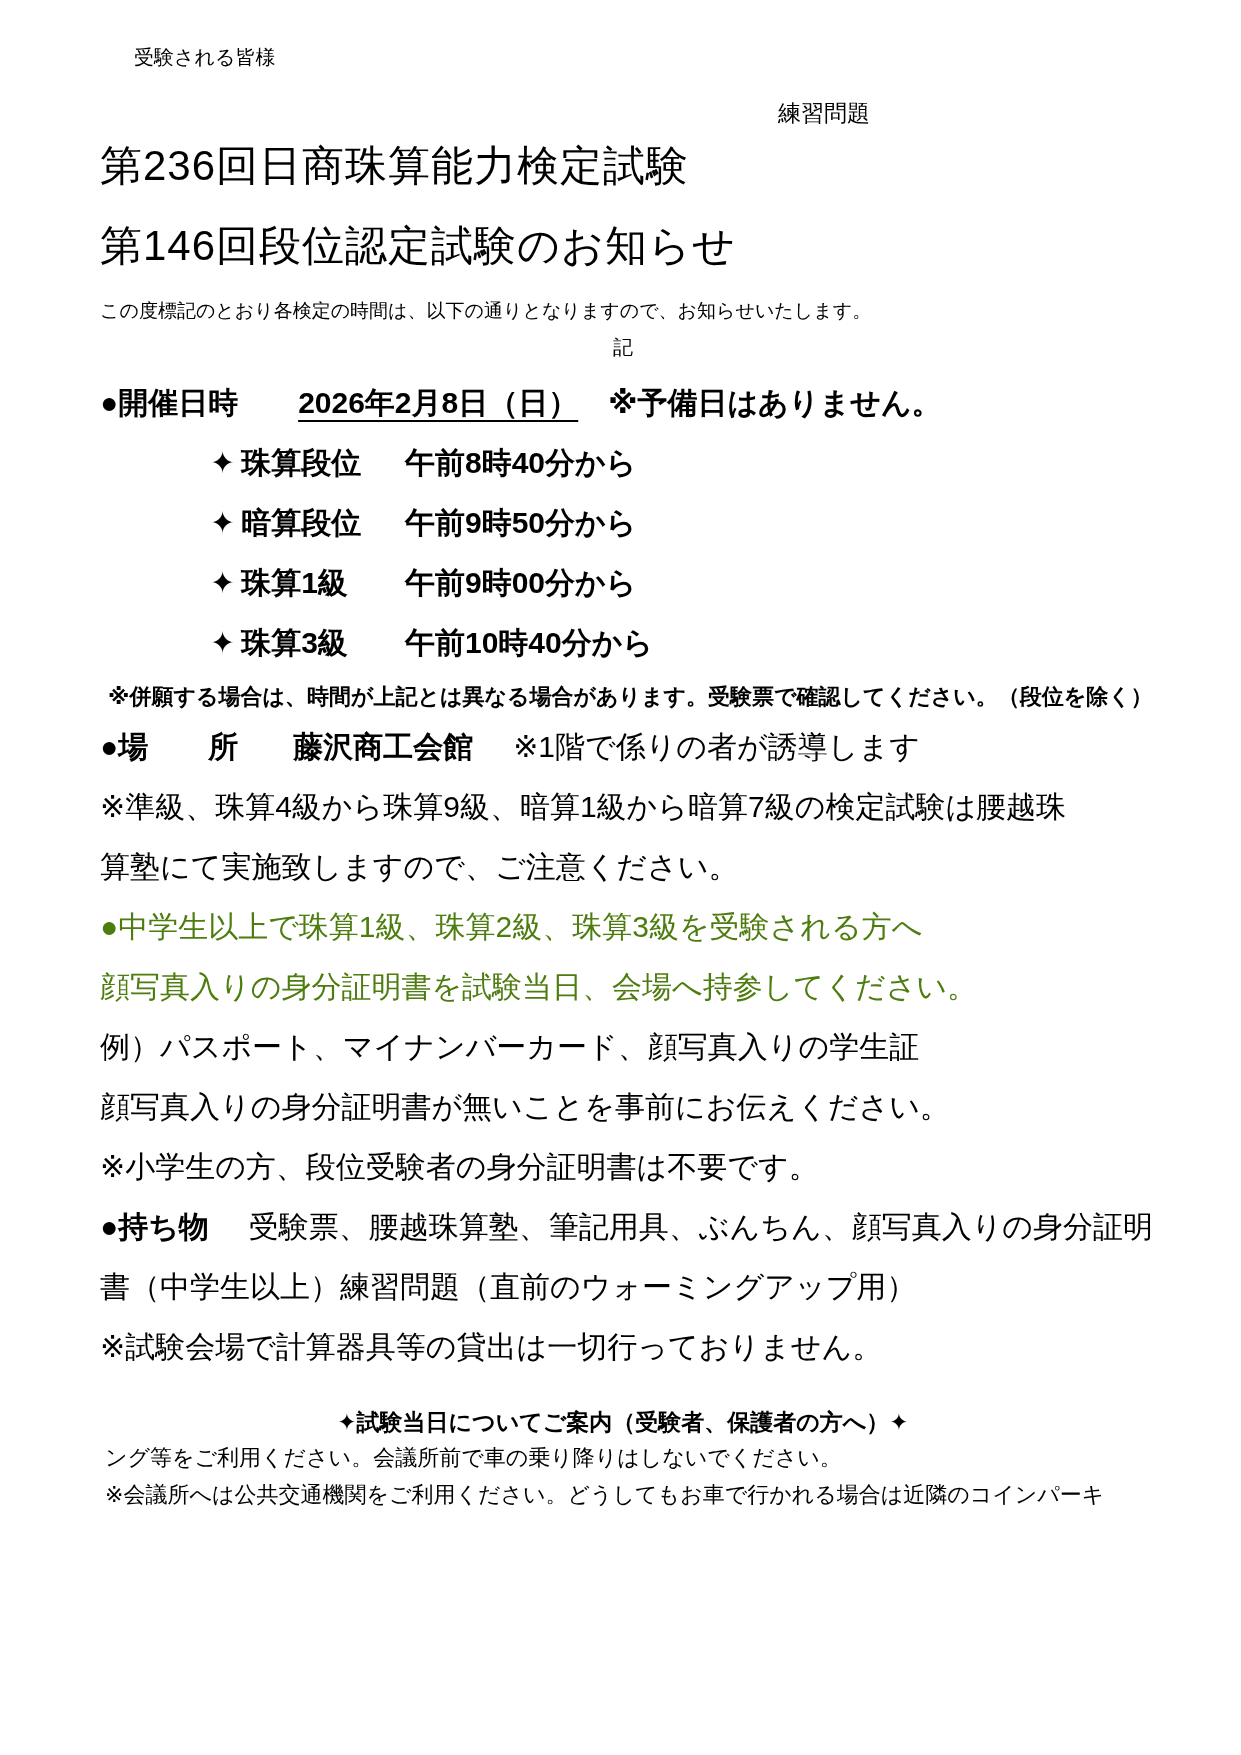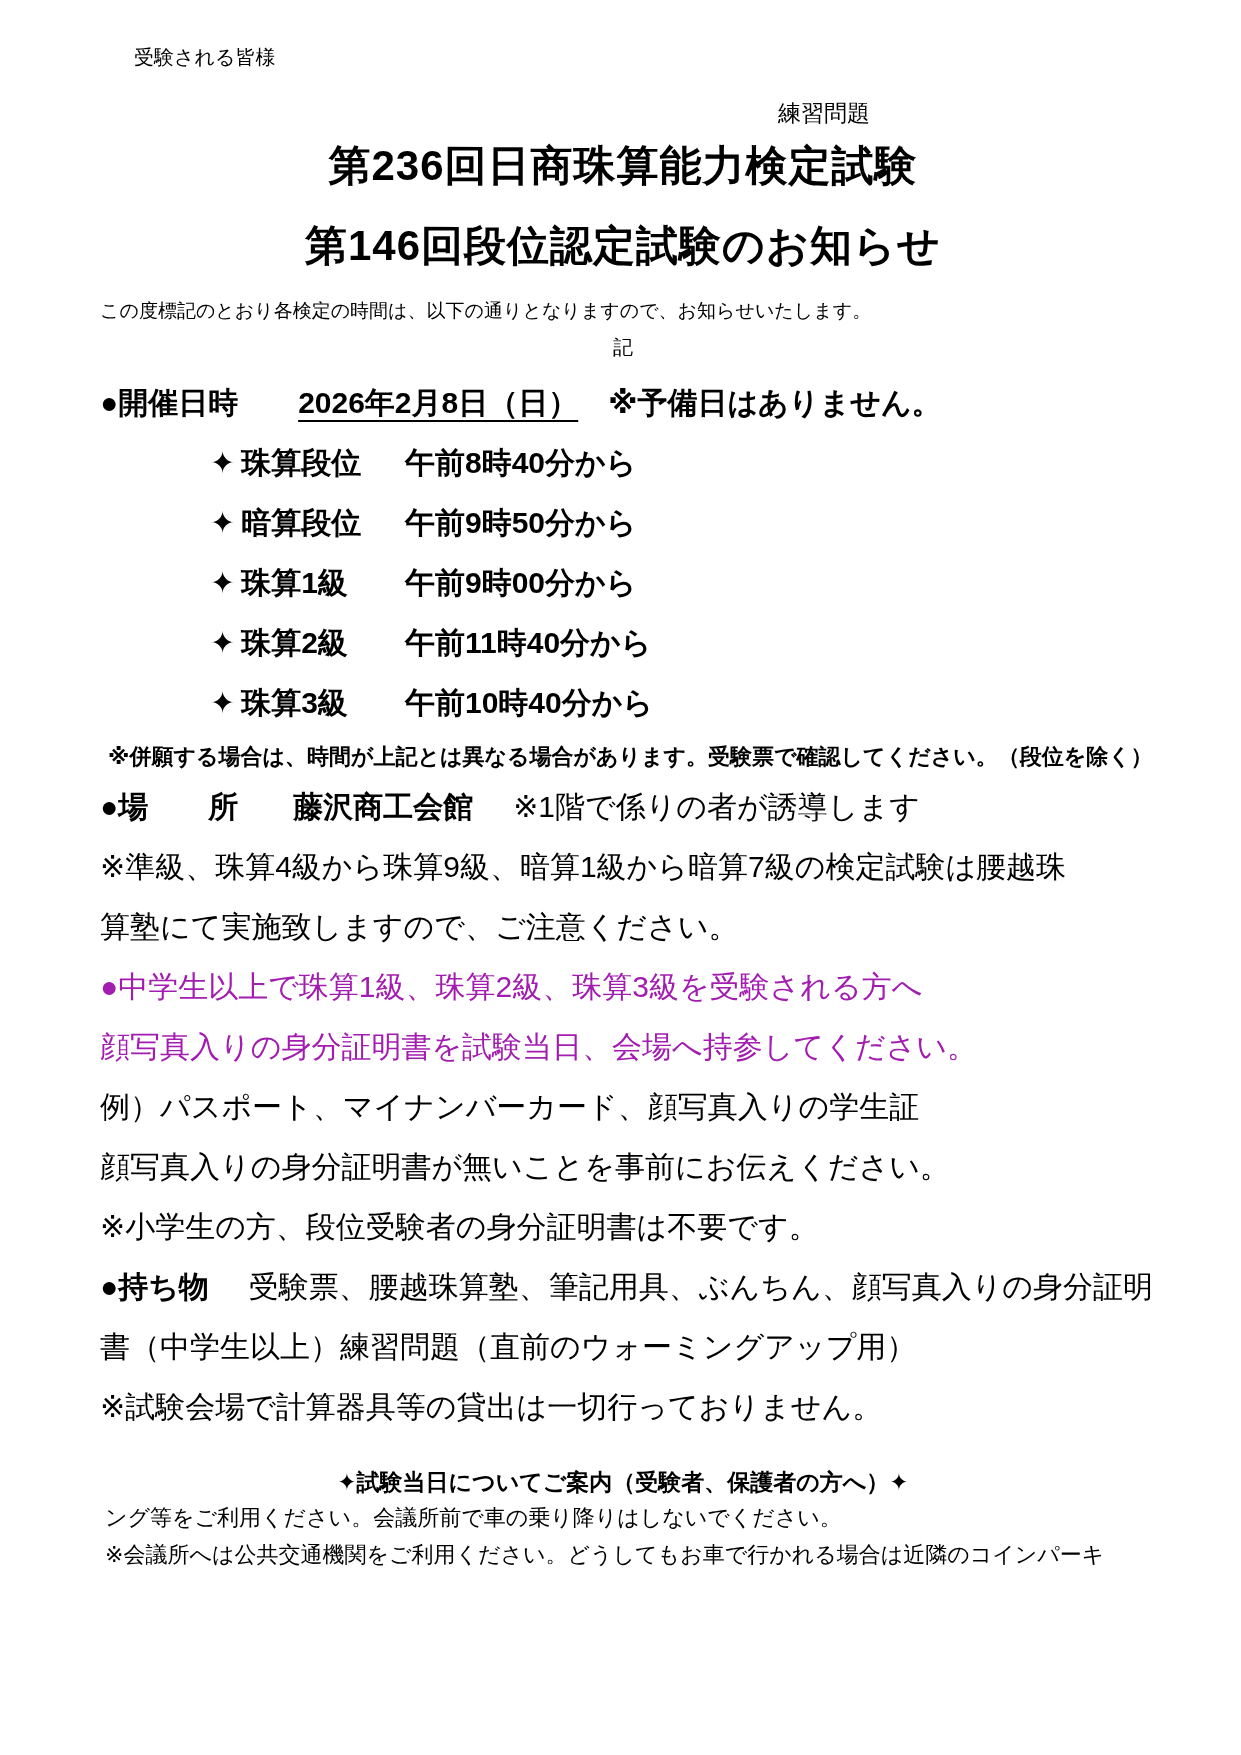--- a/index.html
+++ b/index.html
@@ -7,21 +7,21 @@
     width:1241px;height:1755px;background:#ffffff;color:#000000;
     font-family:"Liberation Sans","DejaVu Sans",sans-serif;
     overflow:hidden;
   }
   .page{padding:42px 95px 0 100px;box-sizing:border-box;}
   .nw{white-space:nowrap;}
 
   .audience{font-size:20px;line-height:30px;margin-left:34px;}
   .org-line{font-size:23px;line-height:30px;margin-top:26px;text-align:right;padding-right:276px;}
 
-  .title{font-size:42px;font-weight:bold;text-align:center;letter-spacing:1px;}
+  .title{font-size:42px;font-weight:normal;text-align:left;letter-spacing:1px;}
   .title-1{margin-top:10px;}
   .title-2{margin-top:24px;}
 
   .intro{font-size:19px;margin-top:24px;}
   .ki{font-size:20px;text-align:center;margin-top:10px;}
 
   .line{font-size:30px;line-height:60px;}
   .b{font-weight:bold;}
   .datetime-line{margin-top:12px;}
   .underlined{text-decoration:underline;text-decoration-thickness:2px;text-underline-offset:7px;}
@@ -30,21 +30,21 @@
   .gap-40{display:inline-block;width:40px;}
   .gap-30{display:inline-block;width:30px;}
 
   .schedule{margin-left:110px;}
   .sched-row{font-size:30px;line-height:60px;font-weight:bold;}
   .sched-label{display:inline-block;width:195px;}
   .diamond{margin-right:6px;}
 
   .small-note{font-size:22px;font-weight:bold;line-height:40px;margin-left:8px;margin-top:4px;}
 
-  .red{color:#a21caf;}
+  .red{color:#4d7c0f;}
 
   .spacer{height:28px;}
   .footer-heading{font-size:23px;font-weight:bold;text-align:center;line-height:34px;}
   .footer-line{font-size:22px;line-height:37px;margin-left:5px;}
 </style>
 </head>
 <body>
 
 <div class="page">
 
@@ -64,23 +64,20 @@
 
   <div class="schedule">
     <div class="sched-row nw">
       <span class="sched-label"><span class="diamond">✦</span><span>珠算段位</span></span><span>午前8時40分から</span>
     </div>
     <div class="sched-row nw">
       <span class="sched-label"><span class="diamond">✦</span><span>暗算段位</span></span><span>午前9時50分から</span>
     </div>
     <div class="sched-row nw">
       <span class="sched-label"><span class="diamond">✦</span><span>珠算1級</span></span><span>午前9時00分から</span>
-    </div>
-    <div class="sched-row nw">
-      <span class="sched-label"><span class="diamond">✦</span><span>珠算2級</span></span><span>午前11時40分から</span>
     </div>
     <div class="sched-row nw">
       <span class="sched-label"><span class="diamond">✦</span><span>珠算3級</span></span><span>午前10時40分から</span>
     </div>
   </div>
 
   <div class="small-note nw">※併願する場合は、時間が上記とは異なる場合があります。受験票で確認してください。（段位を除く）</div>
 
   <div class="line nw">
     <span class="b">●</span><span class="b">場　　所</span><span class="gap-55"></span><span class="b">藤沢商工会館</span><span class="gap-40"></span><span>※1階で係りの者が誘導します</span>

